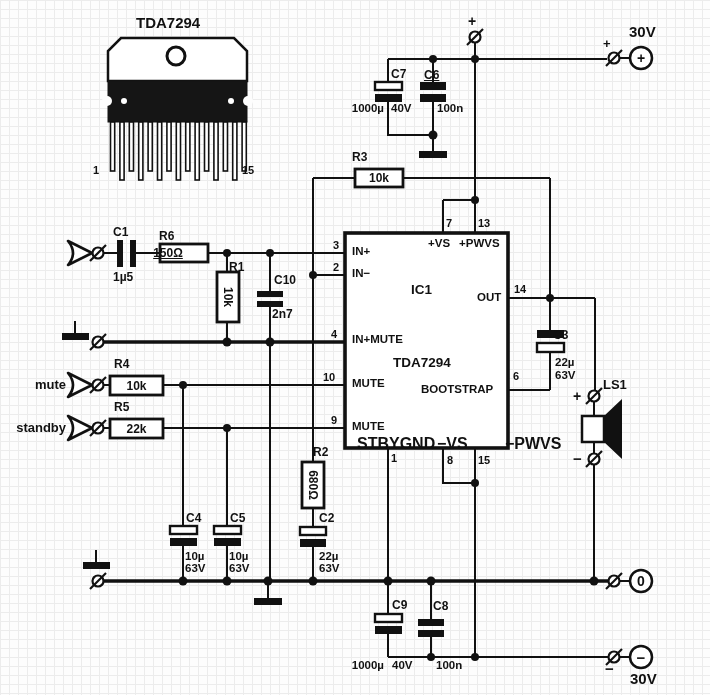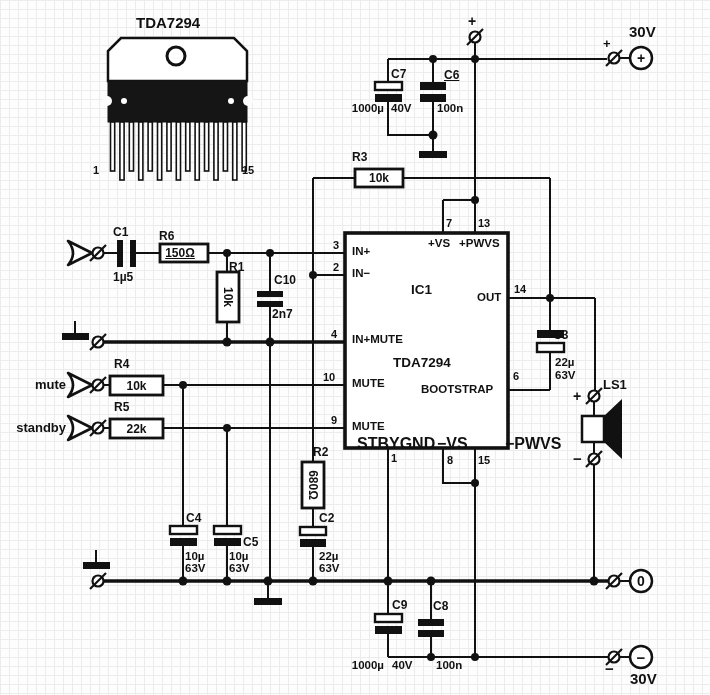--- a/index.html
+++ b/index.html
@@ -264,51 +264,51 @@
   <div class="lbl s11" style="left:242px;top:165px;">15</div>
 
   <div class="lbl s14" style="left:468px;top:14px;">+</div>
   <div class="lbl s13" style="left:603px;top:37px;">+</div>
   <div class="lbl s15" style="left:629px;top:24px;">30V</div>
   <div class="lbl s14 ctr" style="left:633px;top:51px;width:16px;">+</div>
 
   <div class="lbl" style="left:391px;top:68px;">C7</div>
   <div class="lbl s115 rgt" style="left:346px;top:103px;width:38px;">1000µ</div>
   <div class="lbl s115" style="left:391px;top:103px;">40V</div>
-  <div class="lbl" style="left:444px;top:69px;text-decoration:underline;">C6</div>
+  <div class="lbl" style="left:424px;top:69px;text-decoration:underline;">C6</div>
   <div class="lbl s115" style="left:437px;top:103px;">100n</div>
 
   <div class="lbl" style="left:352px;top:151px;">R3</div>
   <div class="lbl ctr" style="left:355px;top:172px;width:48px;">10k</div>
 
   <div class="lbl" style="left:113px;top:226px;">C1</div>
   <div class="lbl" style="left:113px;top:271px;">1µ5</div>
   <div class="lbl" style="left:159px;top:230px;">R6</div>
-  <div class="lbl ctr" style="left:156px;top:247px;width:48px;text-decoration:underline;">150Ω</div>
+  <div class="lbl ctr" style="left:144px;top:247px;width:48px;text-decoration:underline;">150Ω</div>
   <div class="lbl" style="left:229px;top:261px;">R1</div>
   <div class="lbl ctr vrot" style="left:203px;top:291px;width:50px;">10k</div>
   <div class="lbl" style="left:274px;top:274px;">C10</div>
   <div class="lbl" style="left:272px;top:308px;">2n7</div>
 
   <div class="lbl s13 rgt" style="left:26px;top:378px;width:40px;">mute</div>
   <div class="lbl s13 rgt" style="left:10px;top:421px;width:56px;">standby</div>
   <div class="lbl" style="left:114px;top:358px;">R4</div>
   <div class="lbl ctr" style="left:110px;top:380px;width:53px;">10k</div>
   <div class="lbl" style="left:114px;top:401px;">R5</div>
   <div class="lbl ctr" style="left:110px;top:423px;width:53px;">22k</div>
 
   <div class="lbl" style="left:313px;top:446px;">R2</div>
   <div class="lbl ctr vrot" style="left:288px;top:479px;width:50px;">680Ω</div>
   <div class="lbl" style="left:319px;top:512px;">C2</div>
   <div class="lbl s115" style="left:319px;top:551px;">22µ</div>
   <div class="lbl s115" style="left:319px;top:563px;">63V</div>
   <div class="lbl" style="left:186px;top:512px;">C4</div>
   <div class="lbl s115" style="left:185px;top:551px;">10µ</div>
   <div class="lbl s115" style="left:185px;top:563px;">63V</div>
-  <div class="lbl" style="left:230px;top:536px;margin-left:13px;">C5</div>
+  <div class="lbl" style="left:230px;top:512px;">C5</div>
   <div class="lbl s115" style="left:229px;top:551px;">10µ</div>
   <div class="lbl s115" style="left:229px;top:563px;">63V</div>
 
   <div class="lbl s135" style="left:411px;top:283px;">IC1</div>
   <div class="lbl s135" style="left:393px;top:356px;">TDA7294</div>
   <div class="lbl s115" style="left:352px;top:246px;">IN+</div>
   <div class="lbl s115" style="left:352px;top:268px;">IN−</div>
   <div class="lbl s115" style="left:352px;top:334px;">IN+MUTE</div>
   <div class="lbl s115" style="left:352px;top:378px;">MUTE</div>
   <div class="lbl s115" style="left:352px;top:421px;">MUTE</div>

